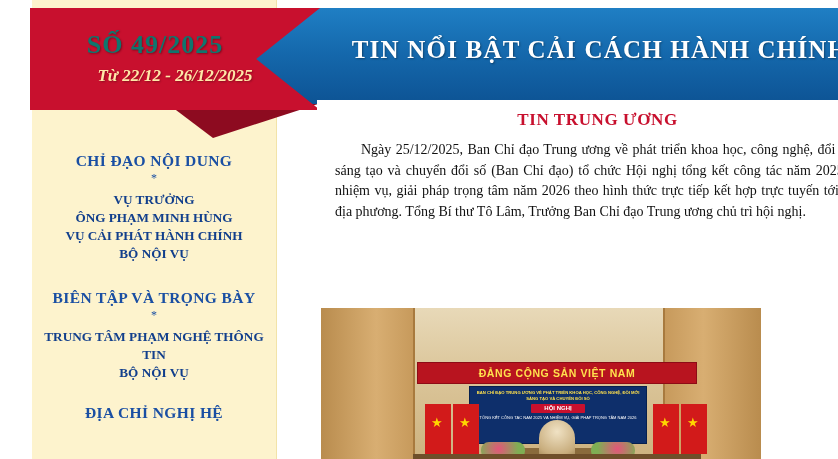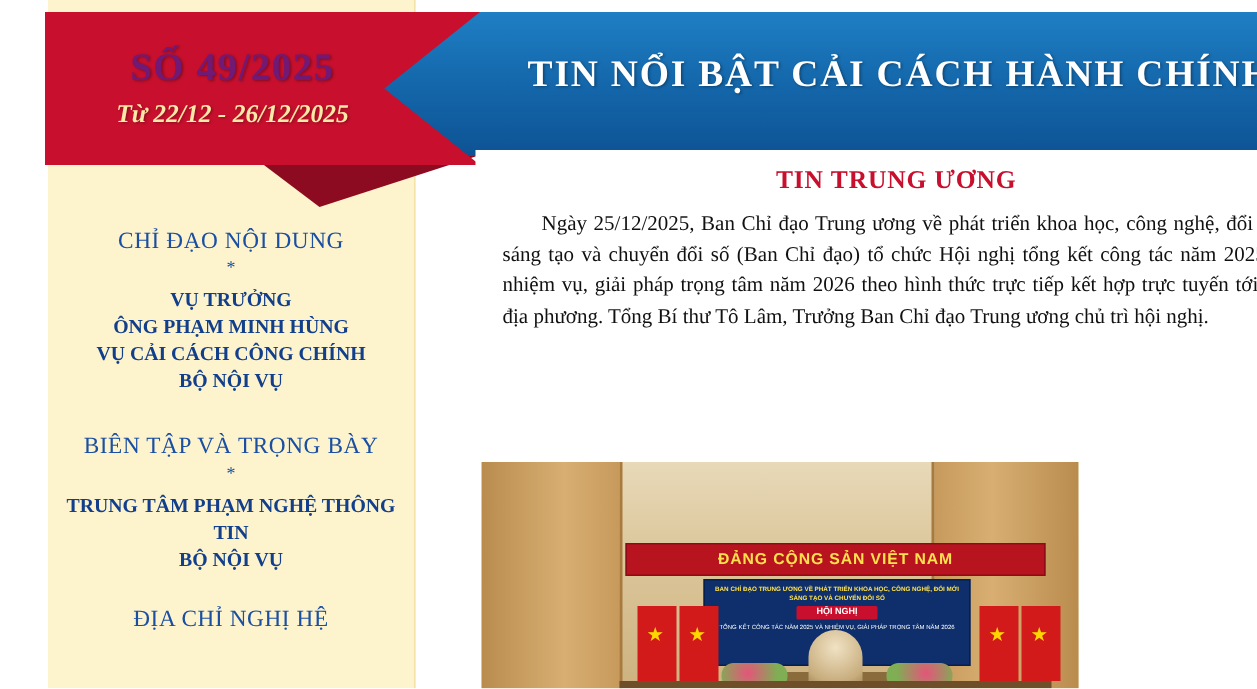--- a/index.html
+++ b/index.html
@@ -42,21 +42,21 @@
   .sidebar-inner {
     position: absolute;
     left: 0; top: 152px;
     width: 244px;
     text-align: center;
     color: #1b4da0;
   }
 
   .side-heading {
     font-family: "Liberation Serif", serif;
-    font-weight: normal;
+    font-weight: bold;
     font-size: 15.5px;
     color: #1a4fa3;
     letter-spacing: 0.4px;
     margin: 0 0 3px 0;
   }
   .side-star {
     font-size: 12px;
     color: #1a4fa3;
     line-height: 10px;
     margin: 0 0 8px 0;
@@ -111,38 +111,39 @@
     height: 34px;
     background: #8d0b20;
     -webkit-clip-path: polygon(0 0, 100% 0, 30% 100%);
     clip-path: polygon(0 0, 100% 0, 30% 100%);
   }
   .ribbon-no {
     position: absolute;
     left: 30px; top: 30px;
     width: 250px;
     text-align: center;
-    color: #701a75;
+    color: #0f766e;
     font-family: "Liberation Serif", serif;
     font-weight: bold;
     font-size: 26px;
     letter-spacing: 1px;
     text-shadow: 1px 1px 2px rgba(0,0,0,0.35);
   }
   .ribbon-date {
     position: absolute;
     left: 30px; top: 66px;
     width: 250px;
     text-align: center;
     color: #ffe9a8;
     font-family: "Liberation Serif", serif;
     font-weight: bold;
     font-style: italic;
     font-size: 17px;
     text-shadow: 1px 1px 2px rgba(0,0,0,0.3);
+    padding-left: 20px;
   }
 
   
   .content {
     position: absolute;
     left: 277px; top: 100px;
     width: 561px;
     height: 355px;
     background: #ffffff;
     margin-left: 40px;
@@ -175,21 +176,21 @@
     font-family: Liberation Serif, serif;
     font-size: 14px;
     line-height: 20.5px;
     text-indent: 26px;
   }
 
   
   .photo {
     position: absolute;
     left: 321px; top: 308px;
-    width: 398px;
+    width: 440px;
     height: 151px;
     overflow: hidden;
     background: #d8c49a;
   }
   .ph-wall {
     position: absolute; left: 0; top: 0; width: 470px; height: 151px;
     background: linear-gradient(180deg, #e8d9b8 0%, #dcc79c 40%, #cdb27f 100%);
   }
   .ph-wood-l {
     position: absolute; left: 0; top: 0; width: 92px; height: 151px;
@@ -314,21 +315,21 @@
   <div class="left-gutter"></div>
 
   <div class="sidebar">
     <div class="sidebar-inner">
 
       <div class="side-block">
         <p class="side-heading">CHỈ ĐẠO NỘI DUNG</p>
         <p class="side-star">*</p>
         <p class="side-line">VỤ TRƯỞNG</p>
         <p class="side-line">ÔNG PHẠM MINH HÙNG</p>
-        <p class="side-line">VỤ CẢI CÁCH CÔNG CHÍNH</p>
+        <p class="side-line">VỤ CẢI PHÁT HÀNH CHÍNH</p>
         <p class="side-line">BỘ NỘI VỤ</p>
       </div>
 
       <div class="side-block tight">
         <p class="side-heading">BIÊN TẬP VÀ TRỌNG BÀY</p>
         <p class="side-star">*</p>
         <p class="side-line">TRUNG TÂM PHẠM NGHỆ THÔNG TIN</p>
         <p class="side-line">BỘ NỘI VỤ</p>
       </div>
 

